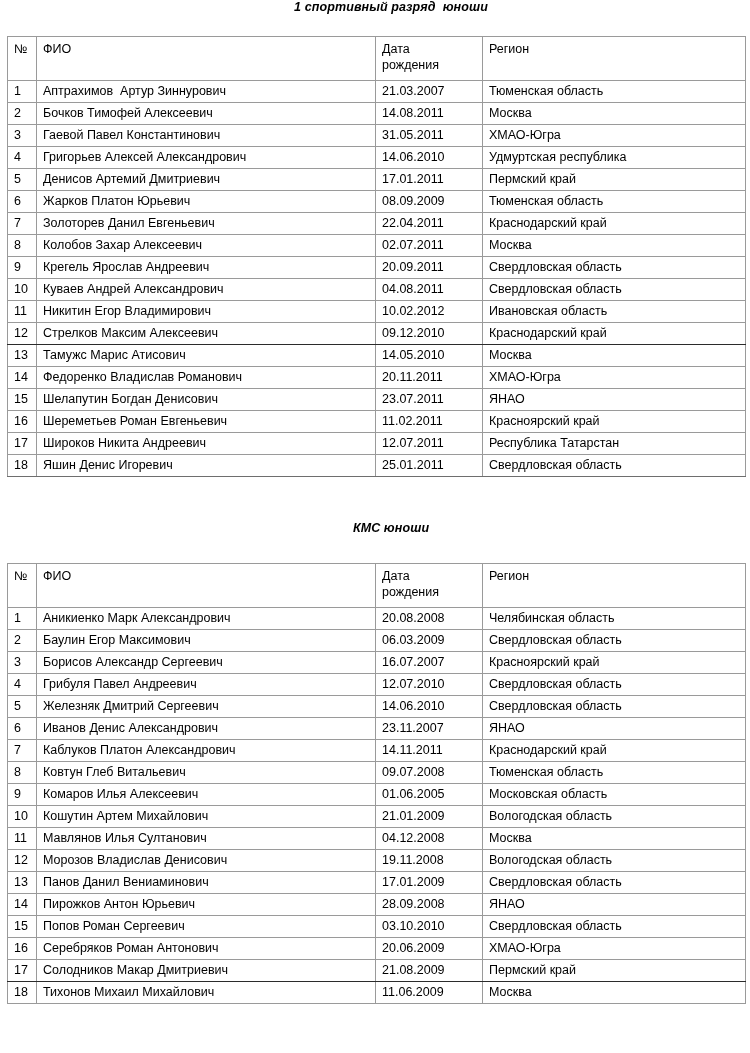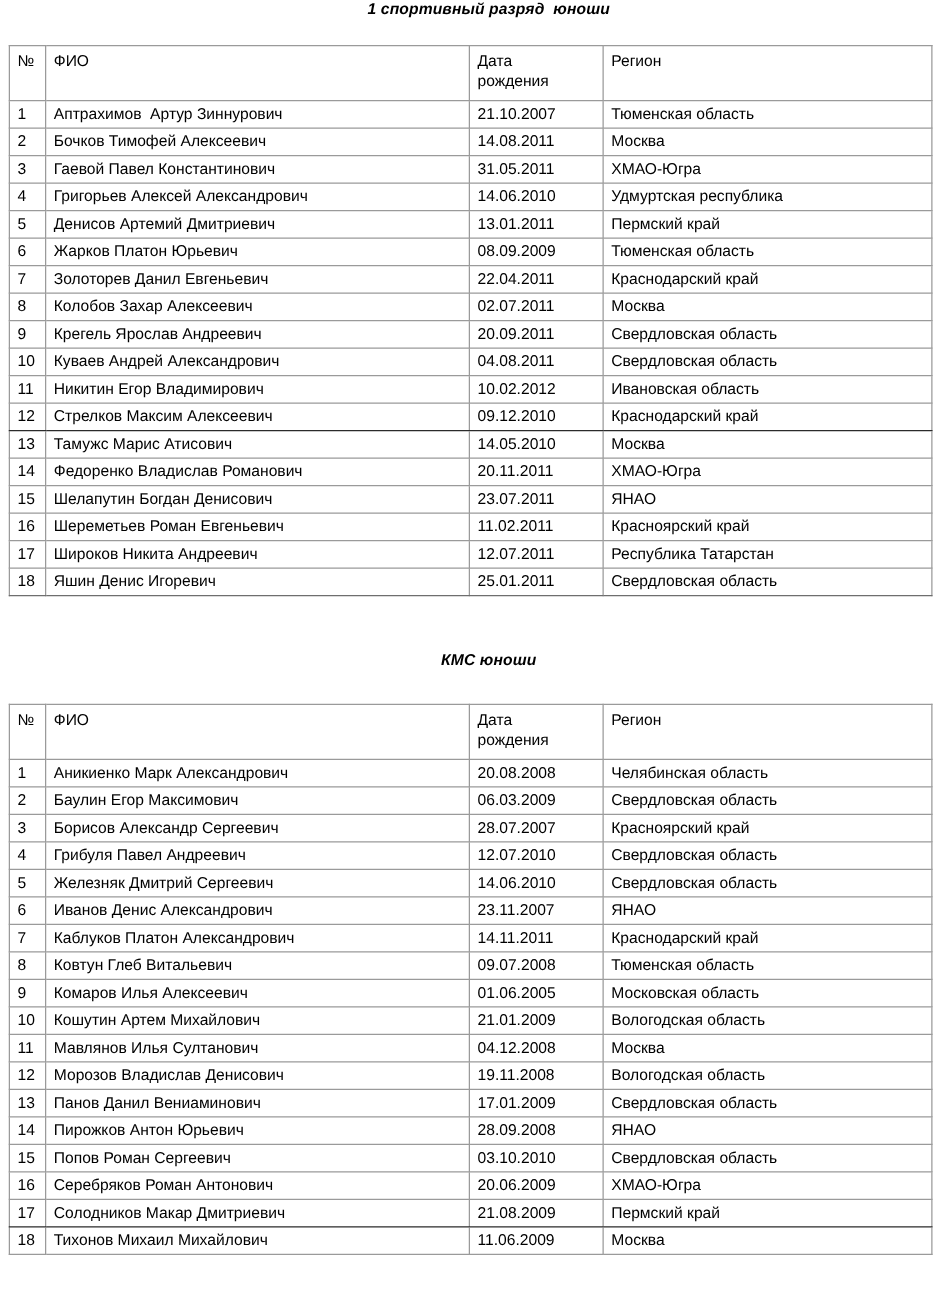--- a/index.html
+++ b/index.html
@@ -121,21 +121,21 @@
         <th>ФИО</th>
         <th class="th-date">Дата
 рождения</th>
         <th>Регион</th>
       </tr>
     </thead>
     <tbody>
         <tr>
           <td class="cell-num">1</td>
           <td>Аптрахимов  Артур Зиннурович</td>
-          <td>21.10.2007</td>
+          <td>21.03.2007</td>
           <td>Тюменская область</td>
         </tr>
         <tr>
           <td class="cell-num">2</td>
           <td>Бочков Тимофей Алексеевич</td>
           <td>14.08.2011</td>
           <td>Москва</td>
         </tr>
         <tr>
           <td class="cell-num">3</td>
@@ -145,21 +145,21 @@
         </tr>
         <tr>
           <td class="cell-num">4</td>
           <td>Григорьев Алексей Александрович</td>
           <td>14.06.2010</td>
           <td>Удмуртская республика</td>
         </tr>
         <tr>
           <td class="cell-num">5</td>
           <td>Денисов Артемий Дмитриевич</td>
-          <td>13.01.2011</td>
+          <td>17.01.2011</td>
           <td>Пермский край</td>
         </tr>
         <tr>
           <td class="cell-num">6</td>
           <td>Жарков Платон Юрьевич</td>
           <td>08.09.2009</td>
           <td>Тюменская область</td>
         </tr>
         <tr>
           <td class="cell-num">7</td>
@@ -263,21 +263,21 @@
         </tr>
         <tr>
           <td class="cell-num">2</td>
           <td>Баулин Егор Максимович</td>
           <td>06.03.2009</td>
           <td>Свердловская область</td>
         </tr>
         <tr>
           <td class="cell-num">3</td>
           <td>Борисов Александр Сергеевич</td>
-          <td>28.07.2007</td>
+          <td>16.07.2007</td>
           <td>Красноярский край</td>
         </tr>
         <tr>
           <td class="cell-num">4</td>
           <td>Грибуля Павел Андреевич</td>
           <td>12.07.2010</td>
           <td>Свердловская область</td>
         </tr>
         <tr>
           <td class="cell-num">5</td>

